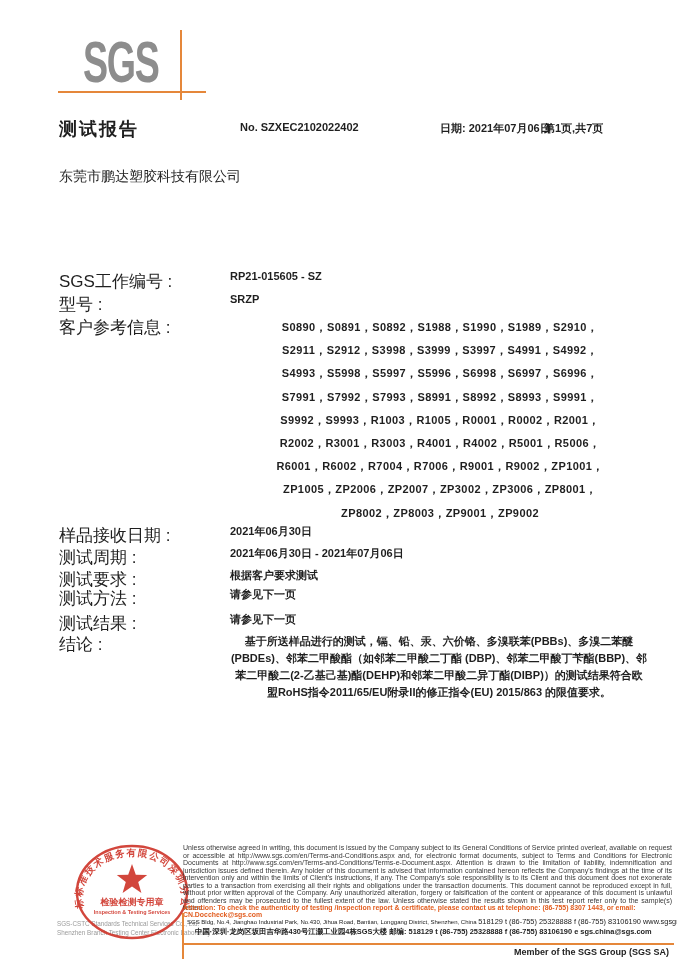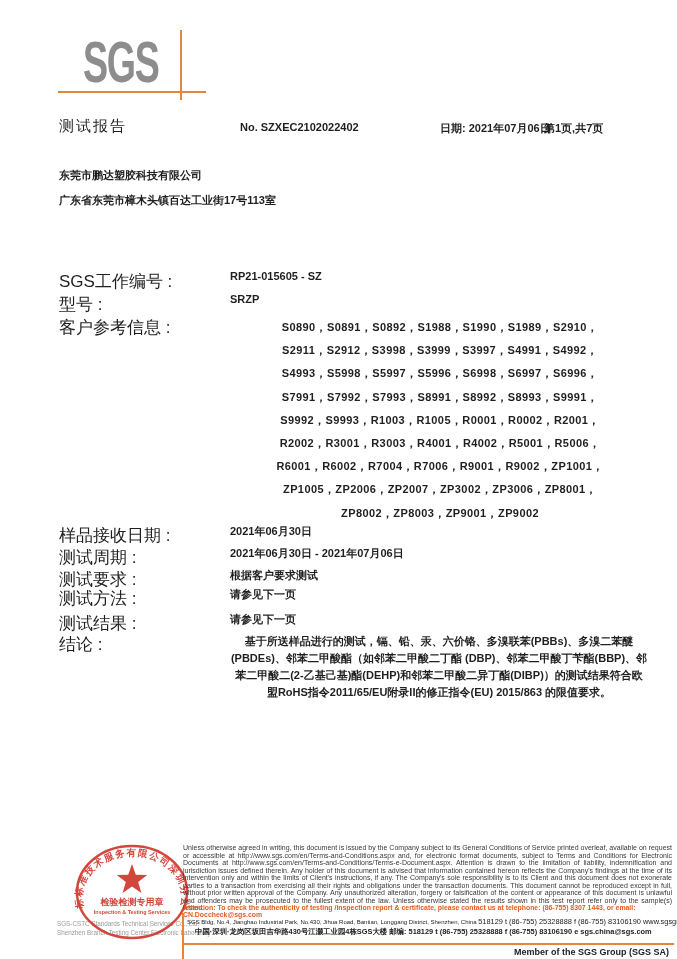--- a/index.html
+++ b/index.html
@@ -7,24 +7,24 @@
     position:relative;width:677px;height:959px;background:#fff;overflow:hidden;
     font-family:"Liberation Sans","DejaVu Sans",sans-serif;color:#1f1f1f;
   }
   
   .logo-text{
     position:absolute;left:83px;top:34px;font-size:57px;line-height:1;font-weight:bold;
     color:#8d8d8d;letter-spacing:-2px;transform:scaleX(.66);transform-origin:0 0;
   }
   .logo-vline{position:absolute;left:180px;top:30px;width:2px;height:70px;background:#e5873a;}
   .logo-hline{position:absolute;left:58px;top:91px;width:148px;height:2px;background:#e5873a;}
-  .doc-title{position:absolute;left:59px;top:117px;font-size:15px;font-weight:normal;letter-spacing:2px;}
+  .doc-title{position:absolute;left:59px;top:117px;font-size:18px;font-weight:bold;letter-spacing:2px;}
   .hdr-meta{position:absolute;top:121px;font-size:11px;font-weight:600;}
   
-  .cn{font-size:11px;font-weight:700;}
+  .cn{font-size:14px;font-weight:400;}
   .applicant-company{position:absolute;left:59px;top:168px;}
   .applicant-address{position:absolute;left:59px;top:193px;}
   .sample-statement{position:absolute;left:59px;top:247px;}
   
   .row{position:absolute;left:0;width:677px;}
   .lbl{position:absolute;left:59px;top:0;font-size:17px;font-weight:400;white-space:nowrap;}
   .val{position:absolute;left:230px;top:0;font-size:11px;font-weight:600;white-space:pre-line;text-align:center;}
   .val.codes{line-height:23.2px;letter-spacing:.4px;width:420px;}
   .val.wide{width:418px;line-height:17px;white-space:normal;}
   
@@ -53,21 +53,20 @@
   <div class="logo-text">SGS</div>
   <div class="logo-vline"></div>
   <div class="logo-hline"></div>
 
   <div class="doc-title">测试报告</div>
   <div class="hdr-meta" style="left:240px">No. SZXEC2102022402</div>
   <div class="hdr-meta" style="left:440px">日期: 2021年07月06日</div>
   <div class="hdr-meta" style="left:544px">第1页,共7页</div>
 
   <div class="cn applicant-company">东莞市鹏达塑胶科技有限公司</div>
-  <div class="cn applicant-address">广东省东莞市樟木头镇百达工业街17号113室</div>
 
 
   <div class="row" style="top:270px">
     <span class="lbl">SGS工作编号 :</span>
     <span class="val">RP21-015605 - SZ</span>
   </div>
   <div class="row" style="top:293px">
     <span class="lbl">型号 :</span>
     <span class="val">SRZP</span>
   </div>

